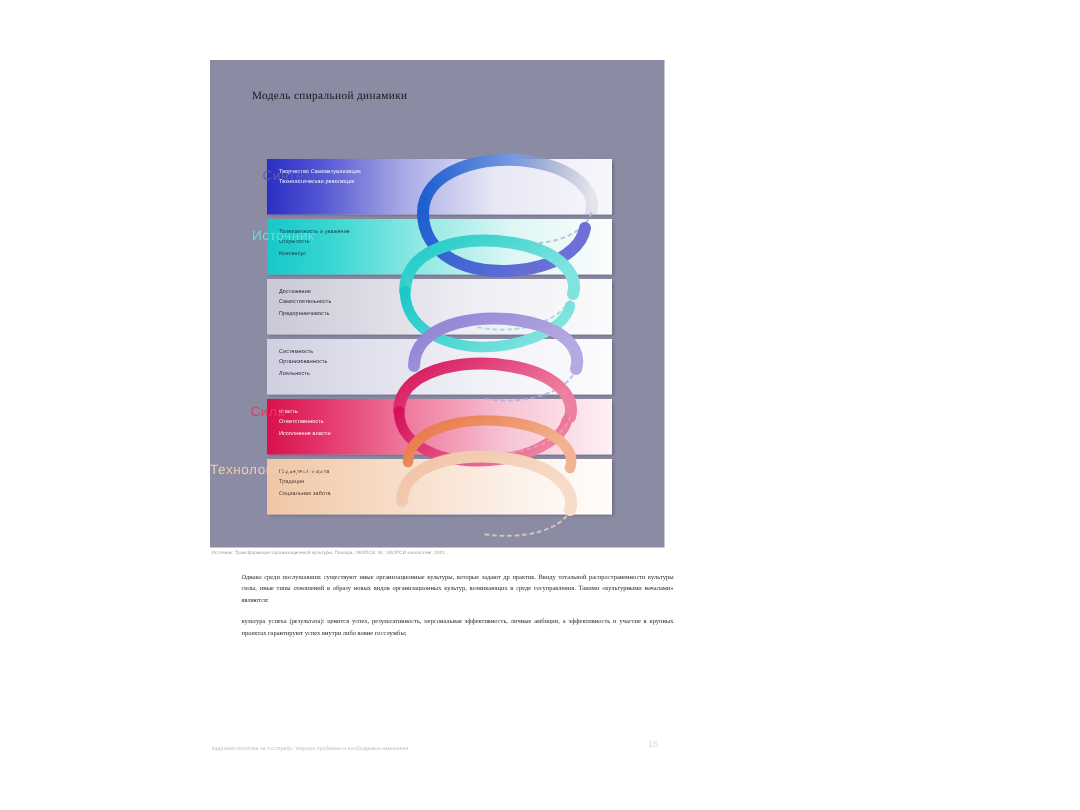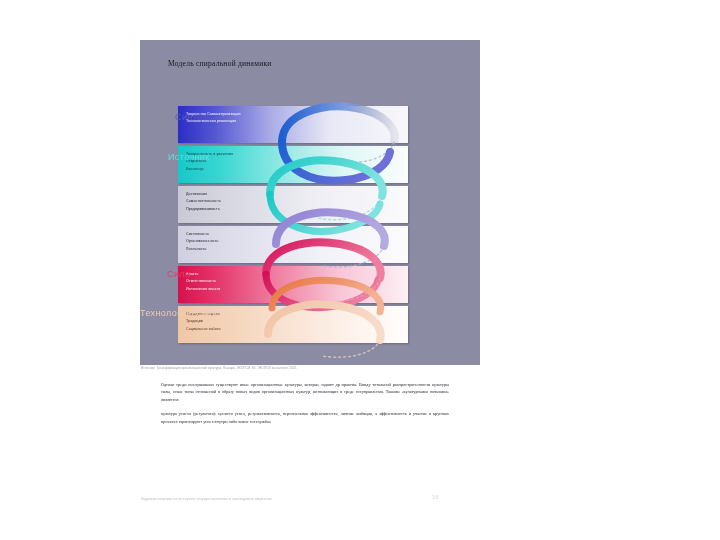--- a/index.html
+++ b/index.html
@@ -5,21 +5,21 @@
   html,body{margin:0;padding:0;}
   body{
     width:720px;height:540px;background:#ffffff;
     font-family:"Liberation Serif", serif;
     overflow:hidden;position:relative;
   }
   .page{position:absolute;inset:0;}
 
   
   .slide{
-    position:absolute;left:140px;top:40px;width:340px;height:325px;
+    position:absolute;left:140px;top:40px;width:303px;height:325px;
     background:#8b8ba3;
   }
   .slide-title{
     position:absolute;left:28px;top:19px;
     font-size:7.5px;color:#16161e;letter-spacing:.25px;
     font-family:"Liberation Serif", serif;
   }
 
   
   .bars{position:absolute;left:38px;top:66px;width:230px;}

